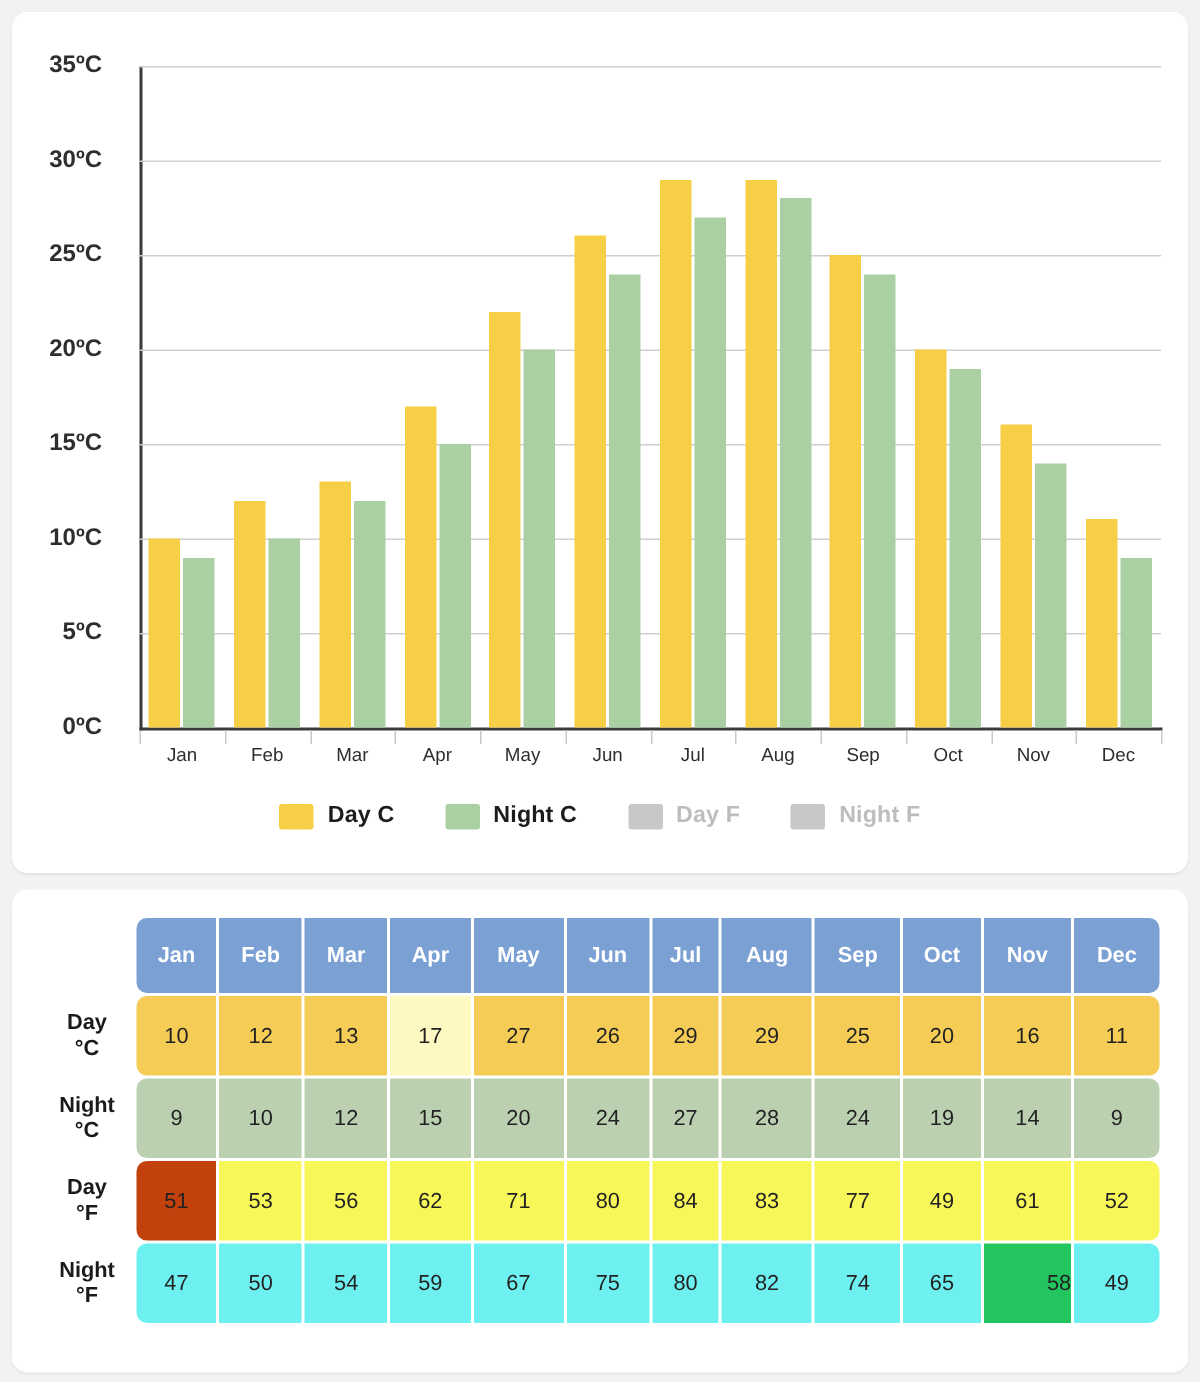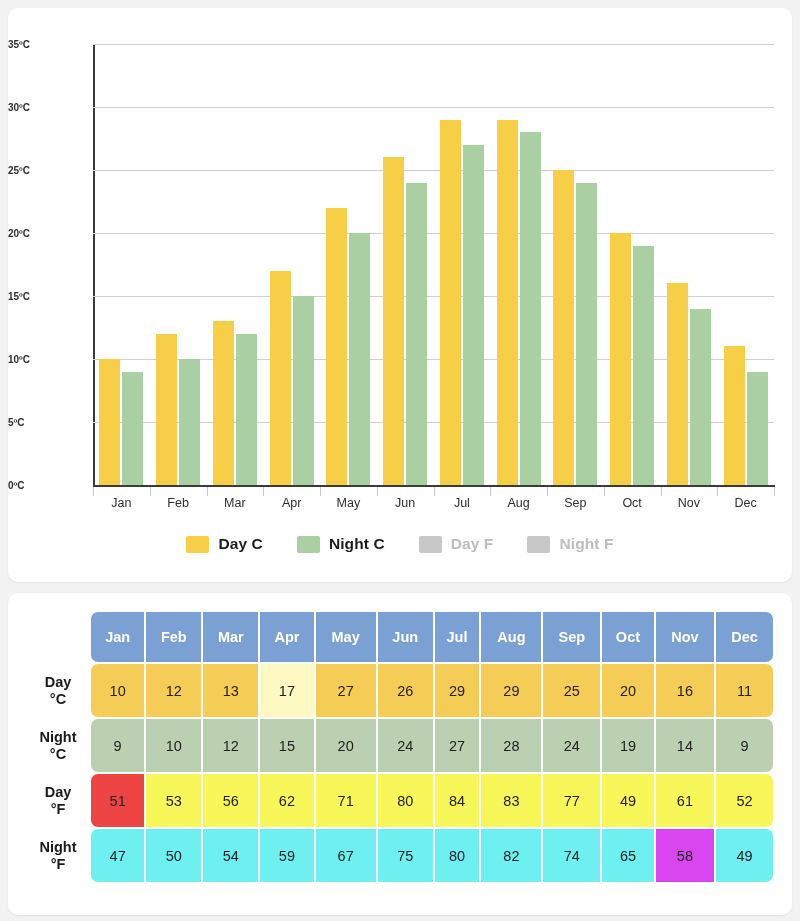--- a/index.html
+++ b/index.html
@@ -41,26 +41,26 @@
     position: absolute; left: 85px; top: 477px;
     width: 682px; height: 2px; background: #3a3a3a;
   }
   .gridline {
     position: absolute; left: 0; width: 681px;
     height: 1px; background: #cfcfcf;
   }
   .ytick-label {
     position: absolute;
     right: 724px;
-    font-size: 10px;
+    font-size: 16px;
     font-weight: 700;
     color: #2e2e2e;
     transform: translateY(-50%);
     white-space: nowrap;
-    text-align: left;
+    text-align: right;
     width: 60px;
   }
   .xtick {
     position: absolute;
     top: 479px;
     width: 1px; height: 9px;
     background: #c9c9c9;
   }
   .xtick-label {
     position: absolute;
@@ -288,21 +288,21 @@
             <td class="dcell" style="background: rgb(187, 208, 176);">24</td>
             <td class="dcell" style="background: rgb(187, 208, 176);">27</td>
             <td class="dcell" style="background: rgb(187, 208, 176);">28</td>
             <td class="dcell" style="background: rgb(187, 208, 176);">24</td>
             <td class="dcell" style="background: rgb(187, 208, 176);">19</td>
             <td class="dcell" style="background: rgb(187, 208, 176);">14</td>
             <td class="dcell last" style="background: rgb(187, 208, 176);">9</td>
           </tr>
           <tr class="r-dayf">
             <td class="rowlabel"><span>Day</span><span class="l2">°F</span></td>
-            <td class="dcell first" style="background: #ef4444;">51</td>
+            <td class="dcell first" style="background: #c2410c;">51</td>
             <td class="dcell" style="background: rgb(247, 247, 89);">53</td>
             <td class="dcell" style="background: rgb(247, 247, 89);">56</td>
             <td class="dcell" style="background: rgb(247, 247, 89);">62</td>
             <td class="dcell" style="background: rgb(247, 247, 89);">71</td>
             <td class="dcell" style="background: rgb(247, 247, 89);">80</td>
             <td class="dcell" style="background: rgb(247, 247, 89);">84</td>
             <td class="dcell" style="background: rgb(247, 247, 89);">83</td>
             <td class="dcell" style="background: rgb(247, 247, 89);">77</td>
             <td class="dcell" style="background: rgb(247, 247, 89);">49</td>
             <td class="dcell" style="background: rgb(247, 247, 89);">61</td>
@@ -313,20 +313,20 @@
             <td class="dcell first" style="background: rgb(111, 240, 240);">47</td>
             <td class="dcell" style="background: rgb(111, 240, 240);">50</td>
             <td class="dcell" style="background: rgb(111, 240, 240);">54</td>
             <td class="dcell" style="background: rgb(111, 240, 240);">59</td>
             <td class="dcell" style="background: rgb(111, 240, 240);">67</td>
             <td class="dcell" style="background: rgb(111, 240, 240);">75</td>
             <td class="dcell" style="background: rgb(111, 240, 240);">80</td>
             <td class="dcell" style="background: rgb(111, 240, 240);">82</td>
             <td class="dcell" style="background: rgb(111, 240, 240);">74</td>
             <td class="dcell" style="background: rgb(111, 240, 240);">65</td>
-            <td class="dcell" style="background: #d946ef;">58</td>
+            <td class="dcell" style="background: #22c55e; text-align: right;">58</td>
             <td class="dcell last" style="background: rgb(111, 240, 240);">49</td>
           </tr>
         </tbody>
     </table>
   </div>
 
 </div>
 
 </body></html>

